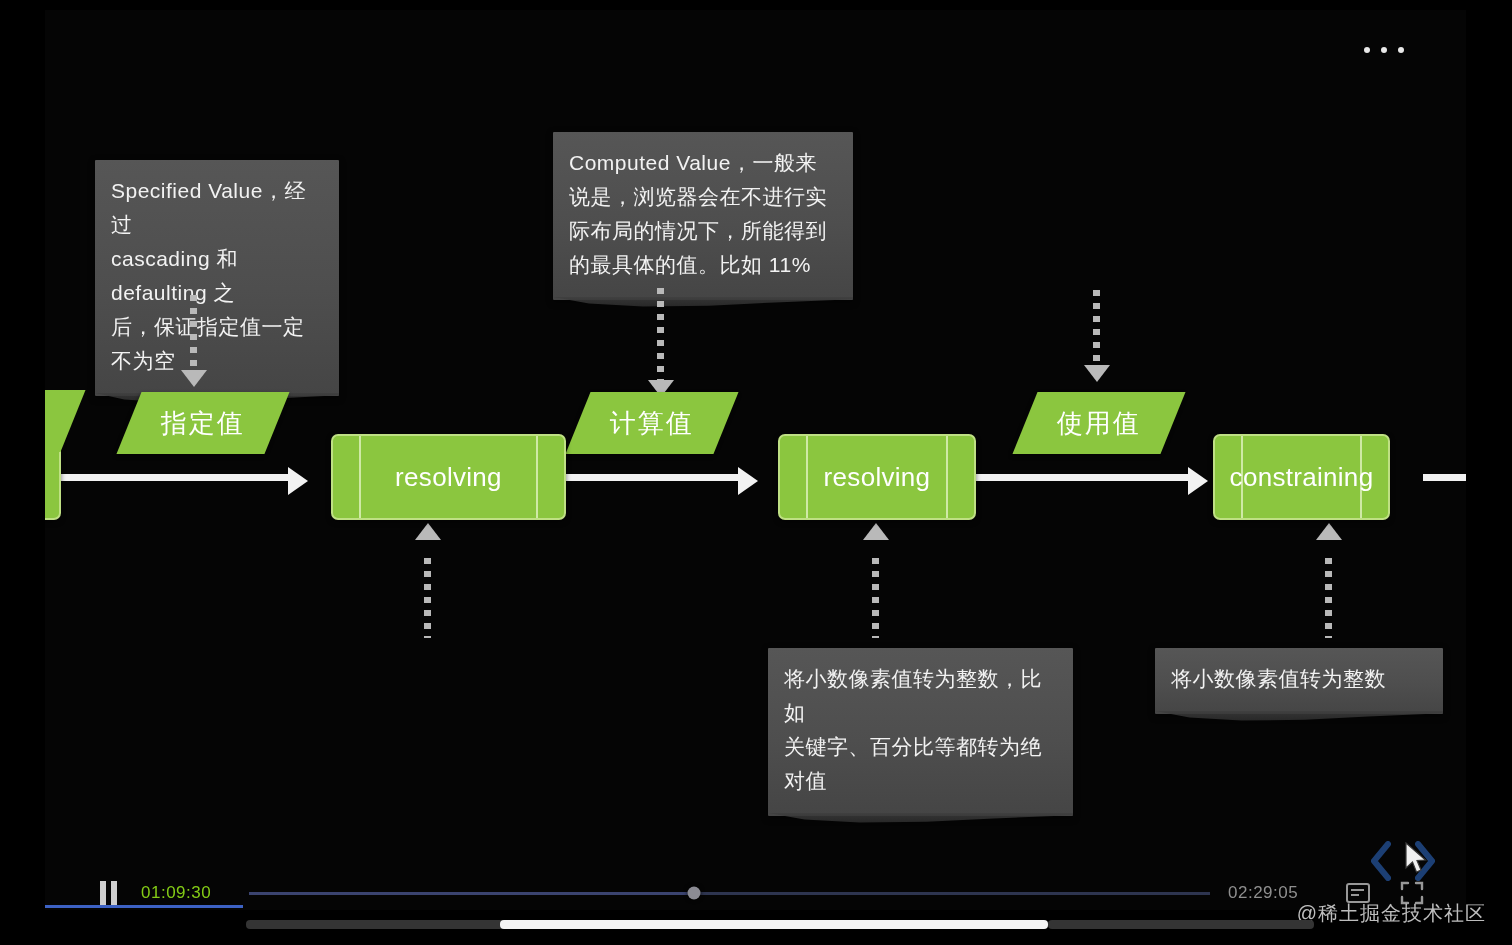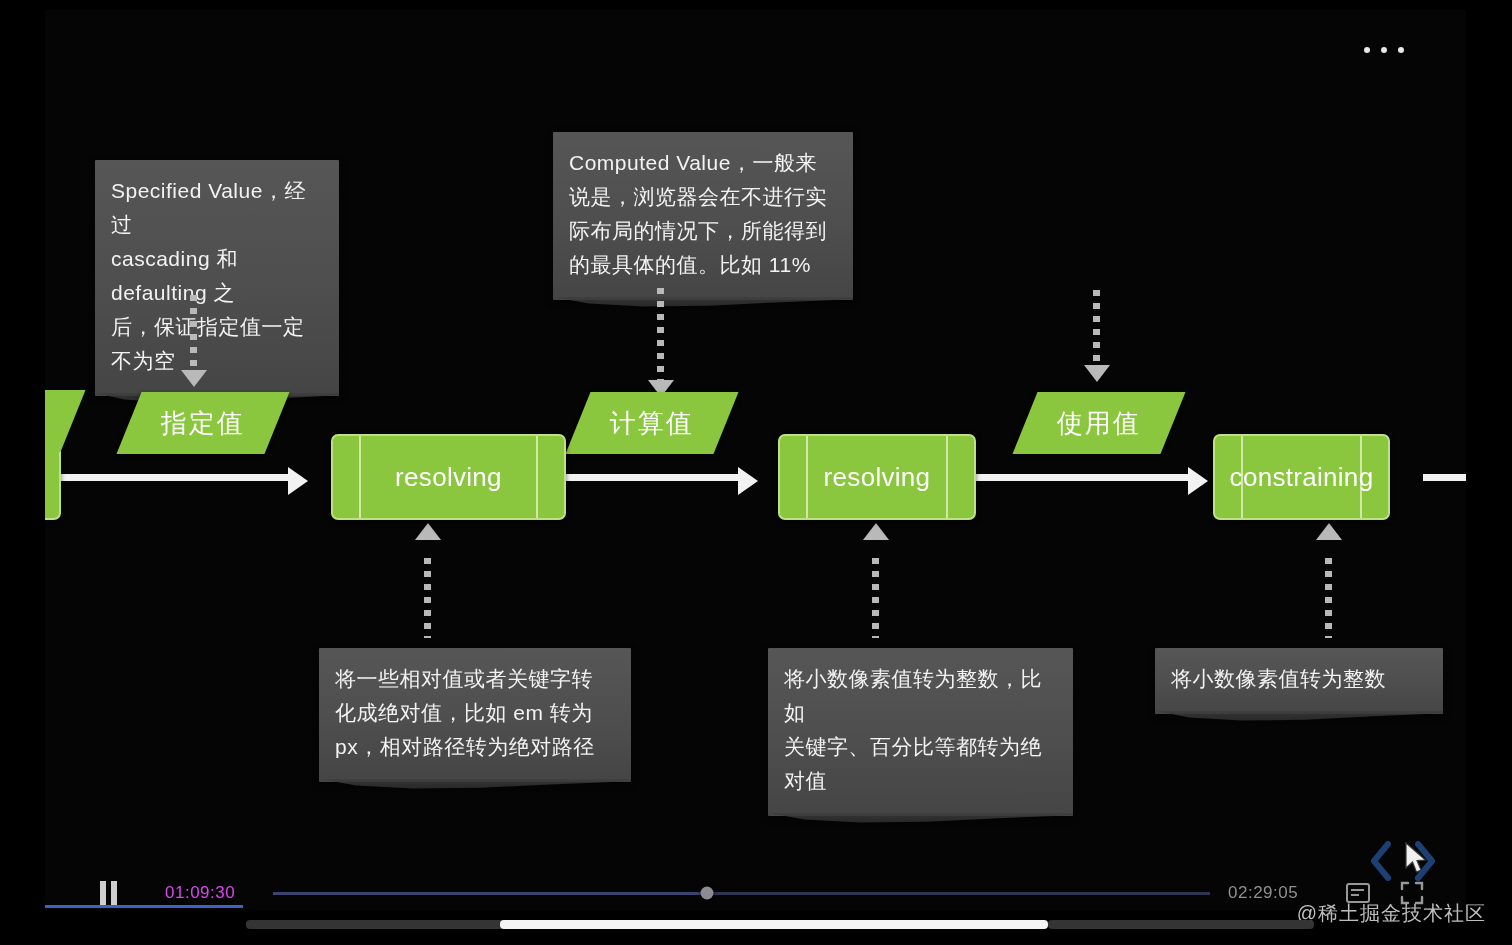--- a/index.html
+++ b/index.html
@@ -110,21 +110,21 @@
   
   .controls{
     position:absolute; left:45px; bottom:28px; width:1421px; height:48px;
     display:flex; align-items:center; gap:0; color:#cfcfcf; font-size:17px;
   }
   .pause-btn{
     width:26px; height:26px; margin-left:50px; margin-right:20px;
     display:flex; gap:5px; align-items:center; justify-content:center; cursor:pointer;
   }
   .pause-btn i{ width:6px; height:24px; background:#cfcfcf; display:block; }
-  .time-cur{ min-width:90px; color:#d946ef; letter-spacing:.5px;margin-left:24px; }
+  .time-cur{ min-width:90px; color:#84cc16; letter-spacing:.5px; }
   .scrub{
     position:relative; flex:1; height:3px; background:#2e3550; margin:0 18px; cursor:pointer;
   }
   .scrub .buffered{ position:absolute; left:0; top:0; height:3px; width:46.3%; background:#3b4470; }
   .scrub .played{ position:absolute; left:0; top:0; height:3px; width:0%; background:#4169c9; }
   .scrub .knob{
     position:absolute; left:46.3%; top:50%; transform:translate(-50%,-50%);
     width:13px; height:13px; border-radius:50%; background:#8b8b93;
     box-shadow:0 0 4px rgba(0,0,0,.9);
   }
@@ -234,23 +234,20 @@
 
     <div class="proc" style="left:733px; top:424px; width:198px;">
       <span>resolving</span>
     </div>
 
     <div class="proc" style="left:1168px; top:424px; width:177px;">
       <span>constraining</span>
     </div>
 
 
-    <div class="callout" id="c-resolving">将一些相对值或者关键字转
-化成绝对值，比如 em 转为
-px，相对路径转为绝对路径</div>
 
     <div class="callout" id="c-formatting">将小数像素值转为整数，比如
 关键字、百分比等都转为绝
 对值</div>
 
     <div class="callout" id="c-constrain">将小数像素值转为整数</div>
 
   </div>
 
   <div class="chev" style="left:1368px; top:840px;">

